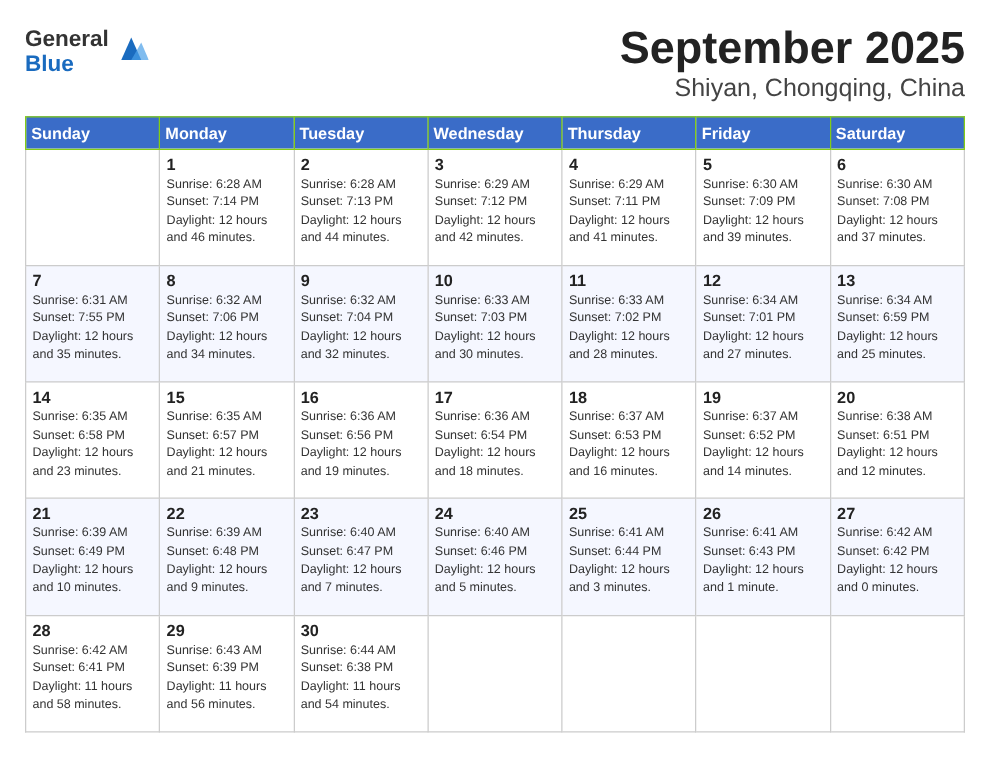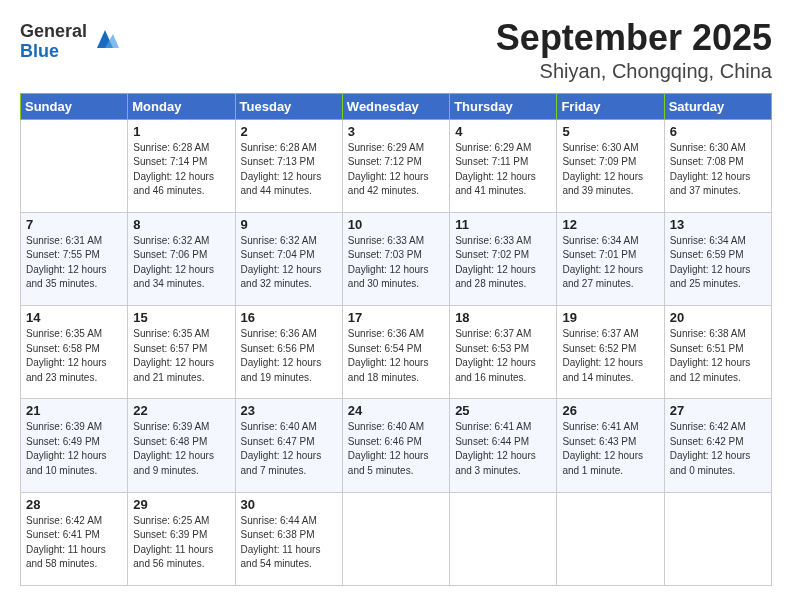--- a/index.html
+++ b/index.html
@@ -334,21 +334,21 @@
         <tr class="last-row">
           <td>
             <span class="day-number">28</span>
             <div class="day-info" style="white-space: pre-line;">Sunrise: 6:42 AM
 Sunset: 6:41 PM
 Daylight: 11 hours
 and 58 minutes.</div>
           </td>
           <td>
             <span class="day-number">29</span>
-            <div class="day-info" style="white-space: pre-line;">Sunrise: 6:25 AM
+            <div class="day-info" style="white-space: pre-line;">Sunrise: 6:43 AM
 Sunset: 6:39 PM
 Daylight: 11 hours
 and 56 minutes.</div>
           </td>
           <td>
             <span class="day-number">30</span>
             <div class="day-info" style="white-space: pre-line;">Sunrise: 6:44 AM
 Sunset: 6:38 PM
 Daylight: 11 hours
 and 54 minutes.</div>

